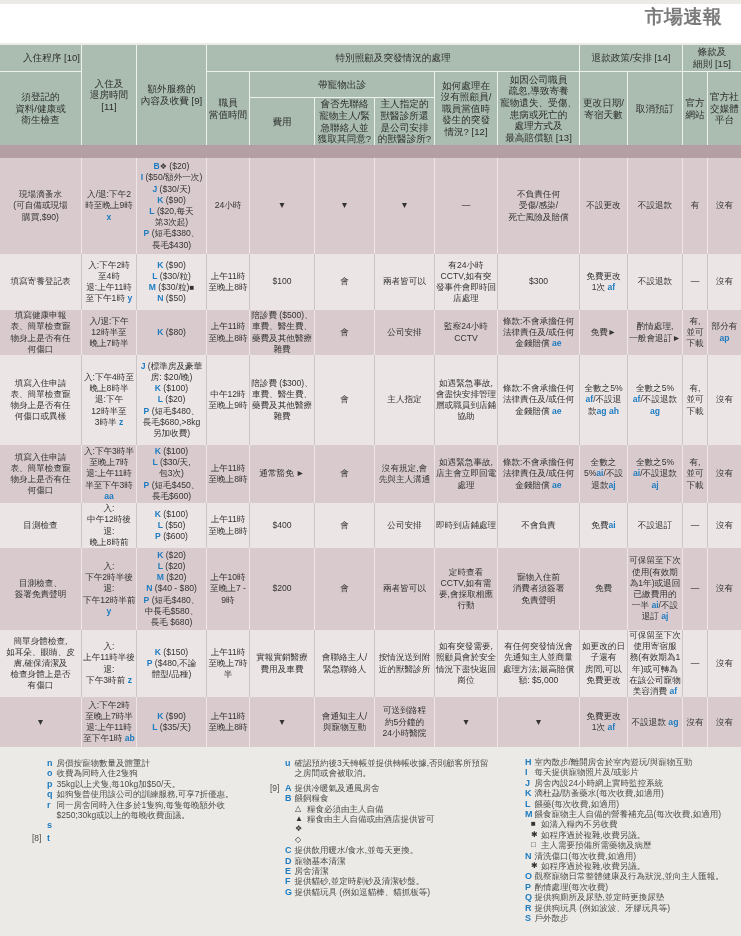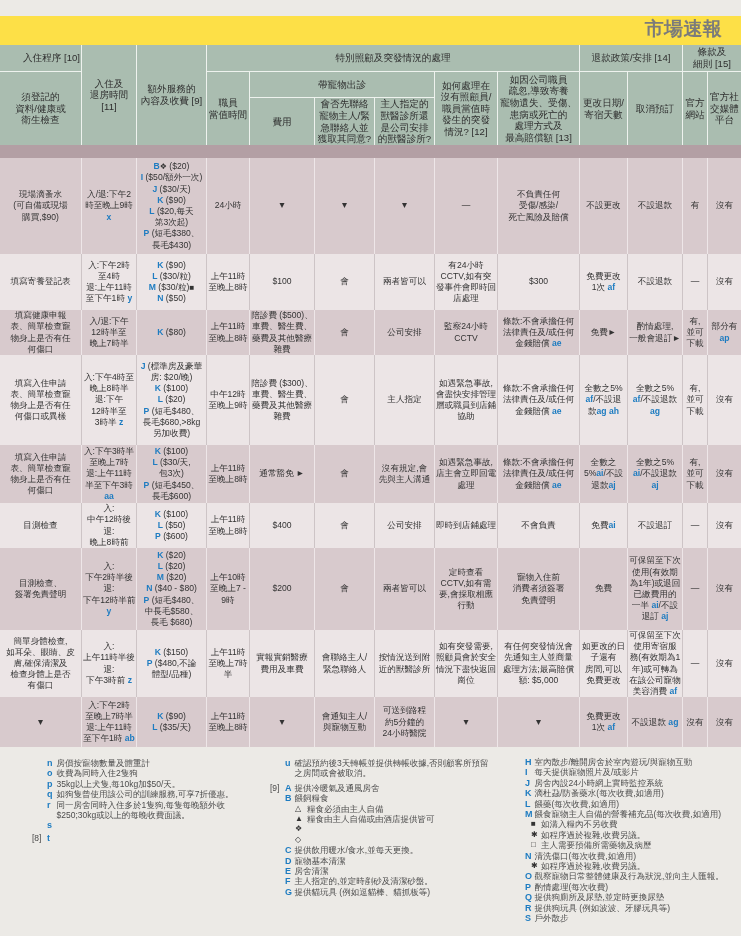--- a/index.html
+++ b/index.html
@@ -3,21 +3,21 @@
 <meta charset="utf-8">
 <style>
 :root{
   --page-bg:#eceae6; --header-bg:#aabdb0; --header-line:#eef2ee; --band:#b39fa4;
   --row-a:#d8cacd; --row-b:#ece5e6; --line-a:#eee6e8; --line-b:#cdc4c6;
   --note:#1e7cc1; --text:#333333; --title:#7b7b7b;
 }
 html,body{margin:0;padding:0}
 body{width:741px;height:936px;position:relative;overflow:hidden;background:var(--page-bg);
   font-family:"Liberation Sans","DejaVu Sans",sans-serif;color:var(--text)}
-.top{position:absolute;left:0;top:16px;width:741px;height:39px;background:#fde047}
+.top{position:absolute;left:0;top:4px;width:741px;height:39px;background:#ffffff}
 .page-title{position:absolute;right:19px;top:1px;font-size:19px;line-height:24px;font-weight:bold;color:var(--title);letter-spacing:0.3px}
 table.grid{position:absolute;left:0;top:45px;width:741px;border-collapse:separate;border-spacing:0;table-layout:fixed}
 .grid th{background:var(--header-bg);font-weight:normal;font-size:9.6px;line-height:11.6px;color:#2e2e2e;
   text-align:center;vertical-align:middle;padding:0 1px;border-right:1px solid var(--header-line);white-space:pre;overflow:visible}
 .grid th.bb{border-bottom:1px solid var(--header-line)}
 .grid th.last{border-right:none}
 .grid th.ra{text-align:right;}
 .grid tr.band td{background:var(--band);padding:0;border:none}
 .grid td{font-size:8.6px;line-height:11.2px;text-align:center;vertical-align:middle;padding:0 1px;overflow:visible}
 .row-a td{background:var(--row-a);border-right:1px solid var(--line-a)}
@@ -507,21 +507,21 @@
     <div class="fn">
         <span class="letter">D</span>
         <span class="fn-text">寵物基本清潔</span>
       </div>
     <div class="fn">
         <span class="letter">E</span>
         <span class="fn-text">房舍清潔</span>
       </div>
     <div class="fn">
         <span class="letter">F</span>
-        <span class="fn-text">主人指定的,並定時剷砂及清潔砂盤。</span>
+        <span class="fn-text">提供貓砂,並定時剷砂及清潔砂盤。</span>
       </div>
     <div class="fn">
         <span class="letter">G</span>
         <span class="fn-text">提供貓玩具 (例如逗貓棒、貓抓板等)</span>
       </div>
   </div>
 
   <div class="fn-col col3" style="left:510px;top:757px;width:231px">
     <div class="fn">
         <span class="letter">H</span>

